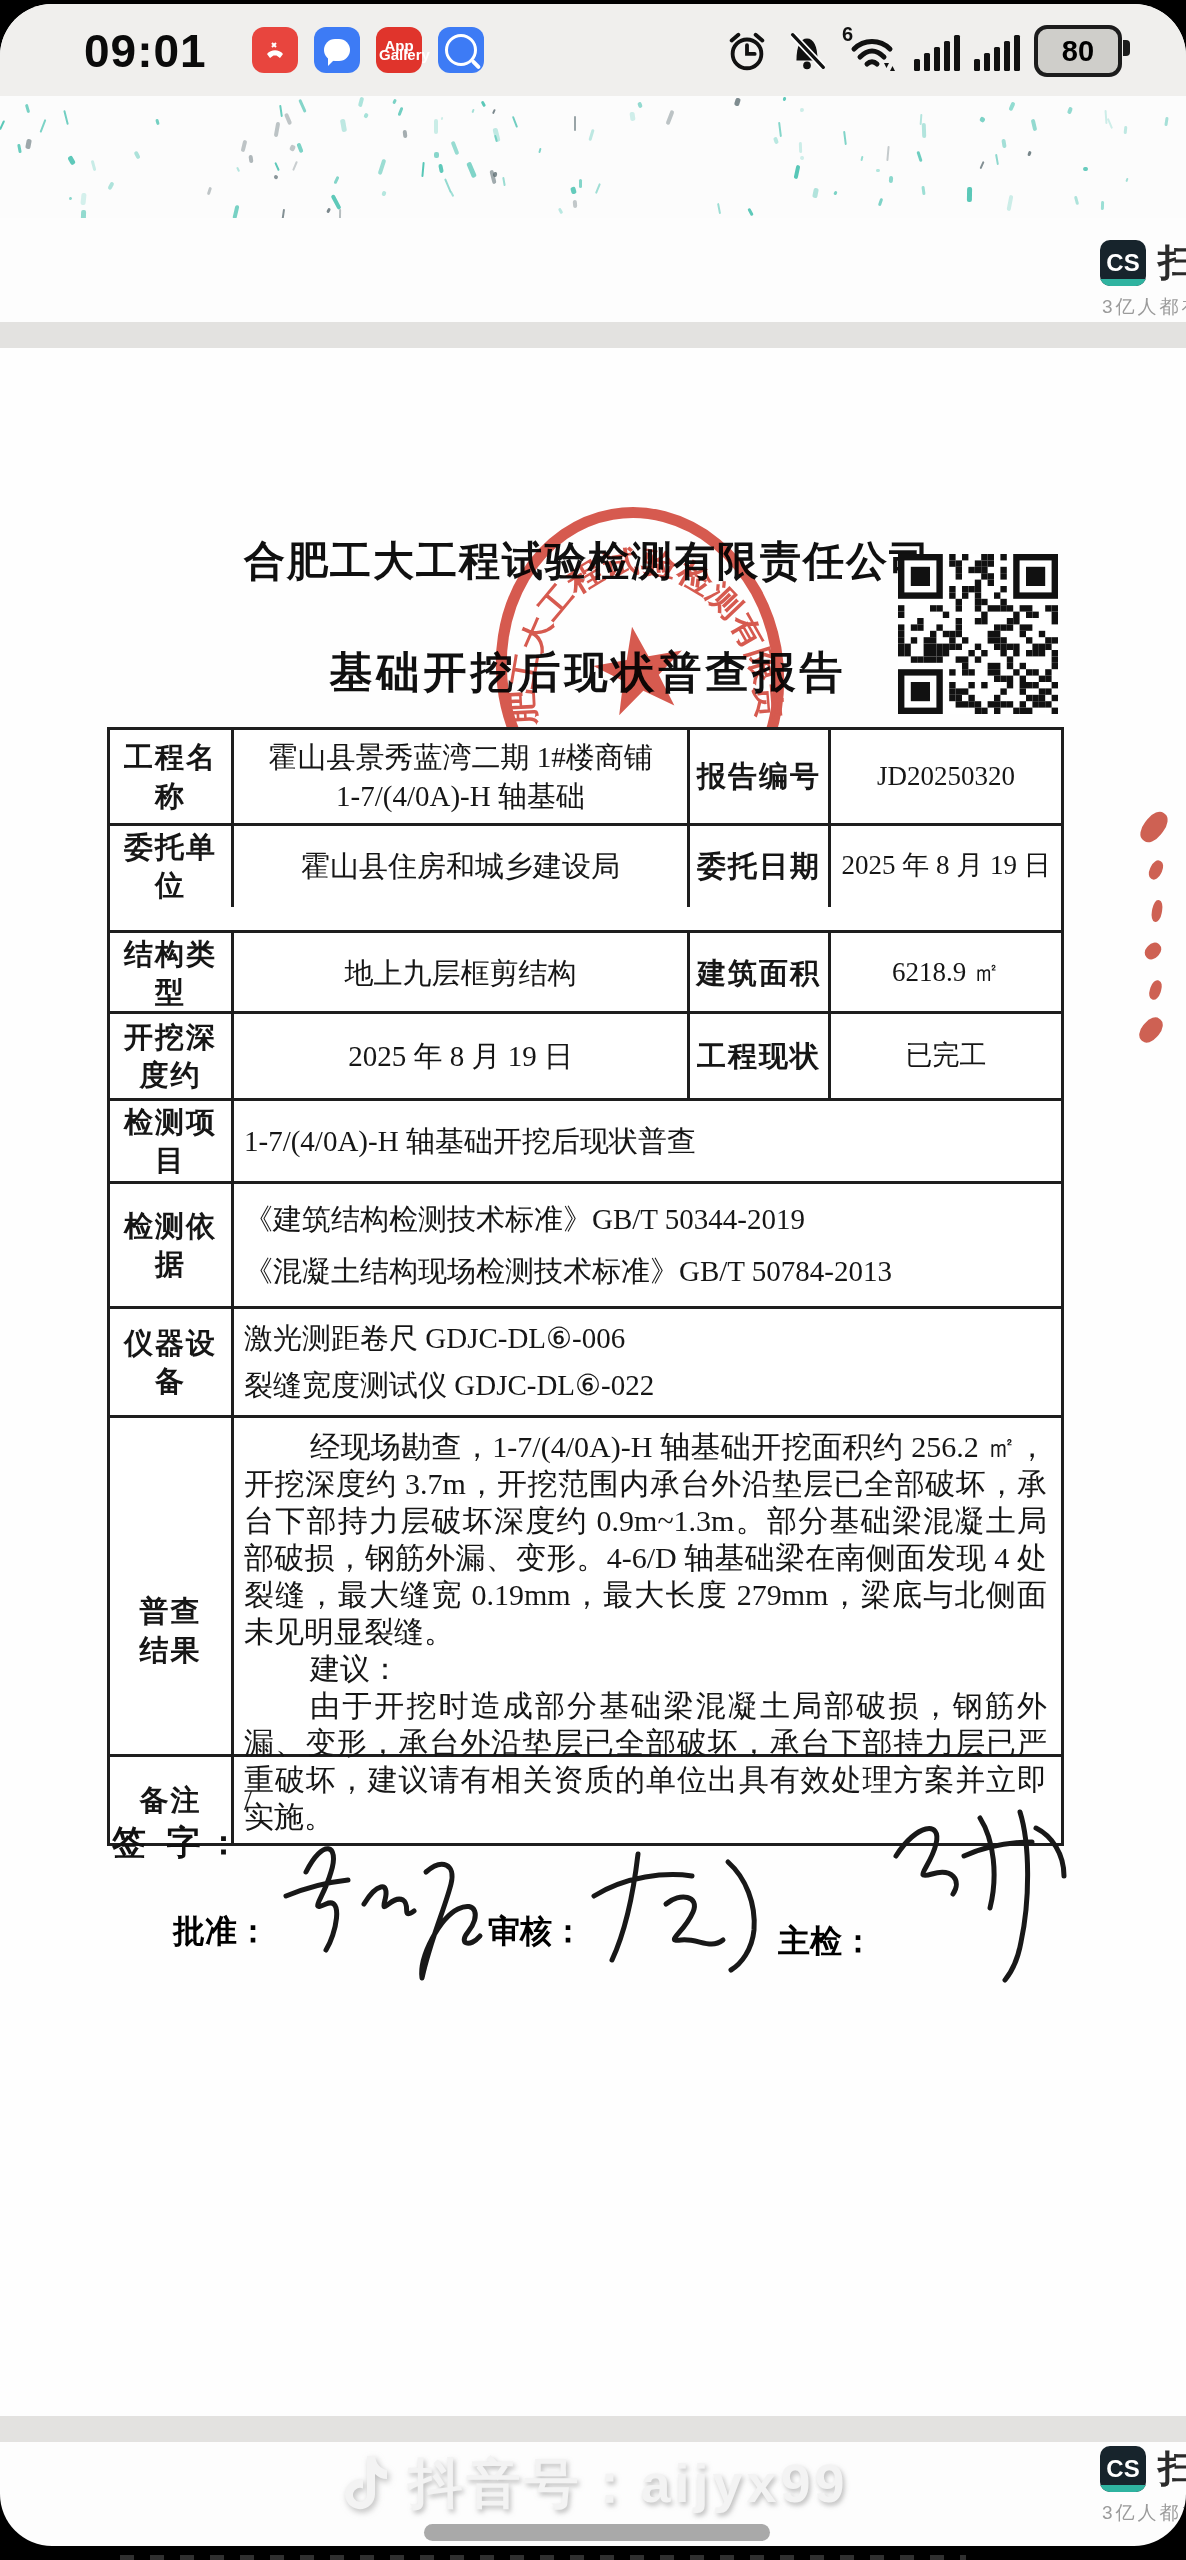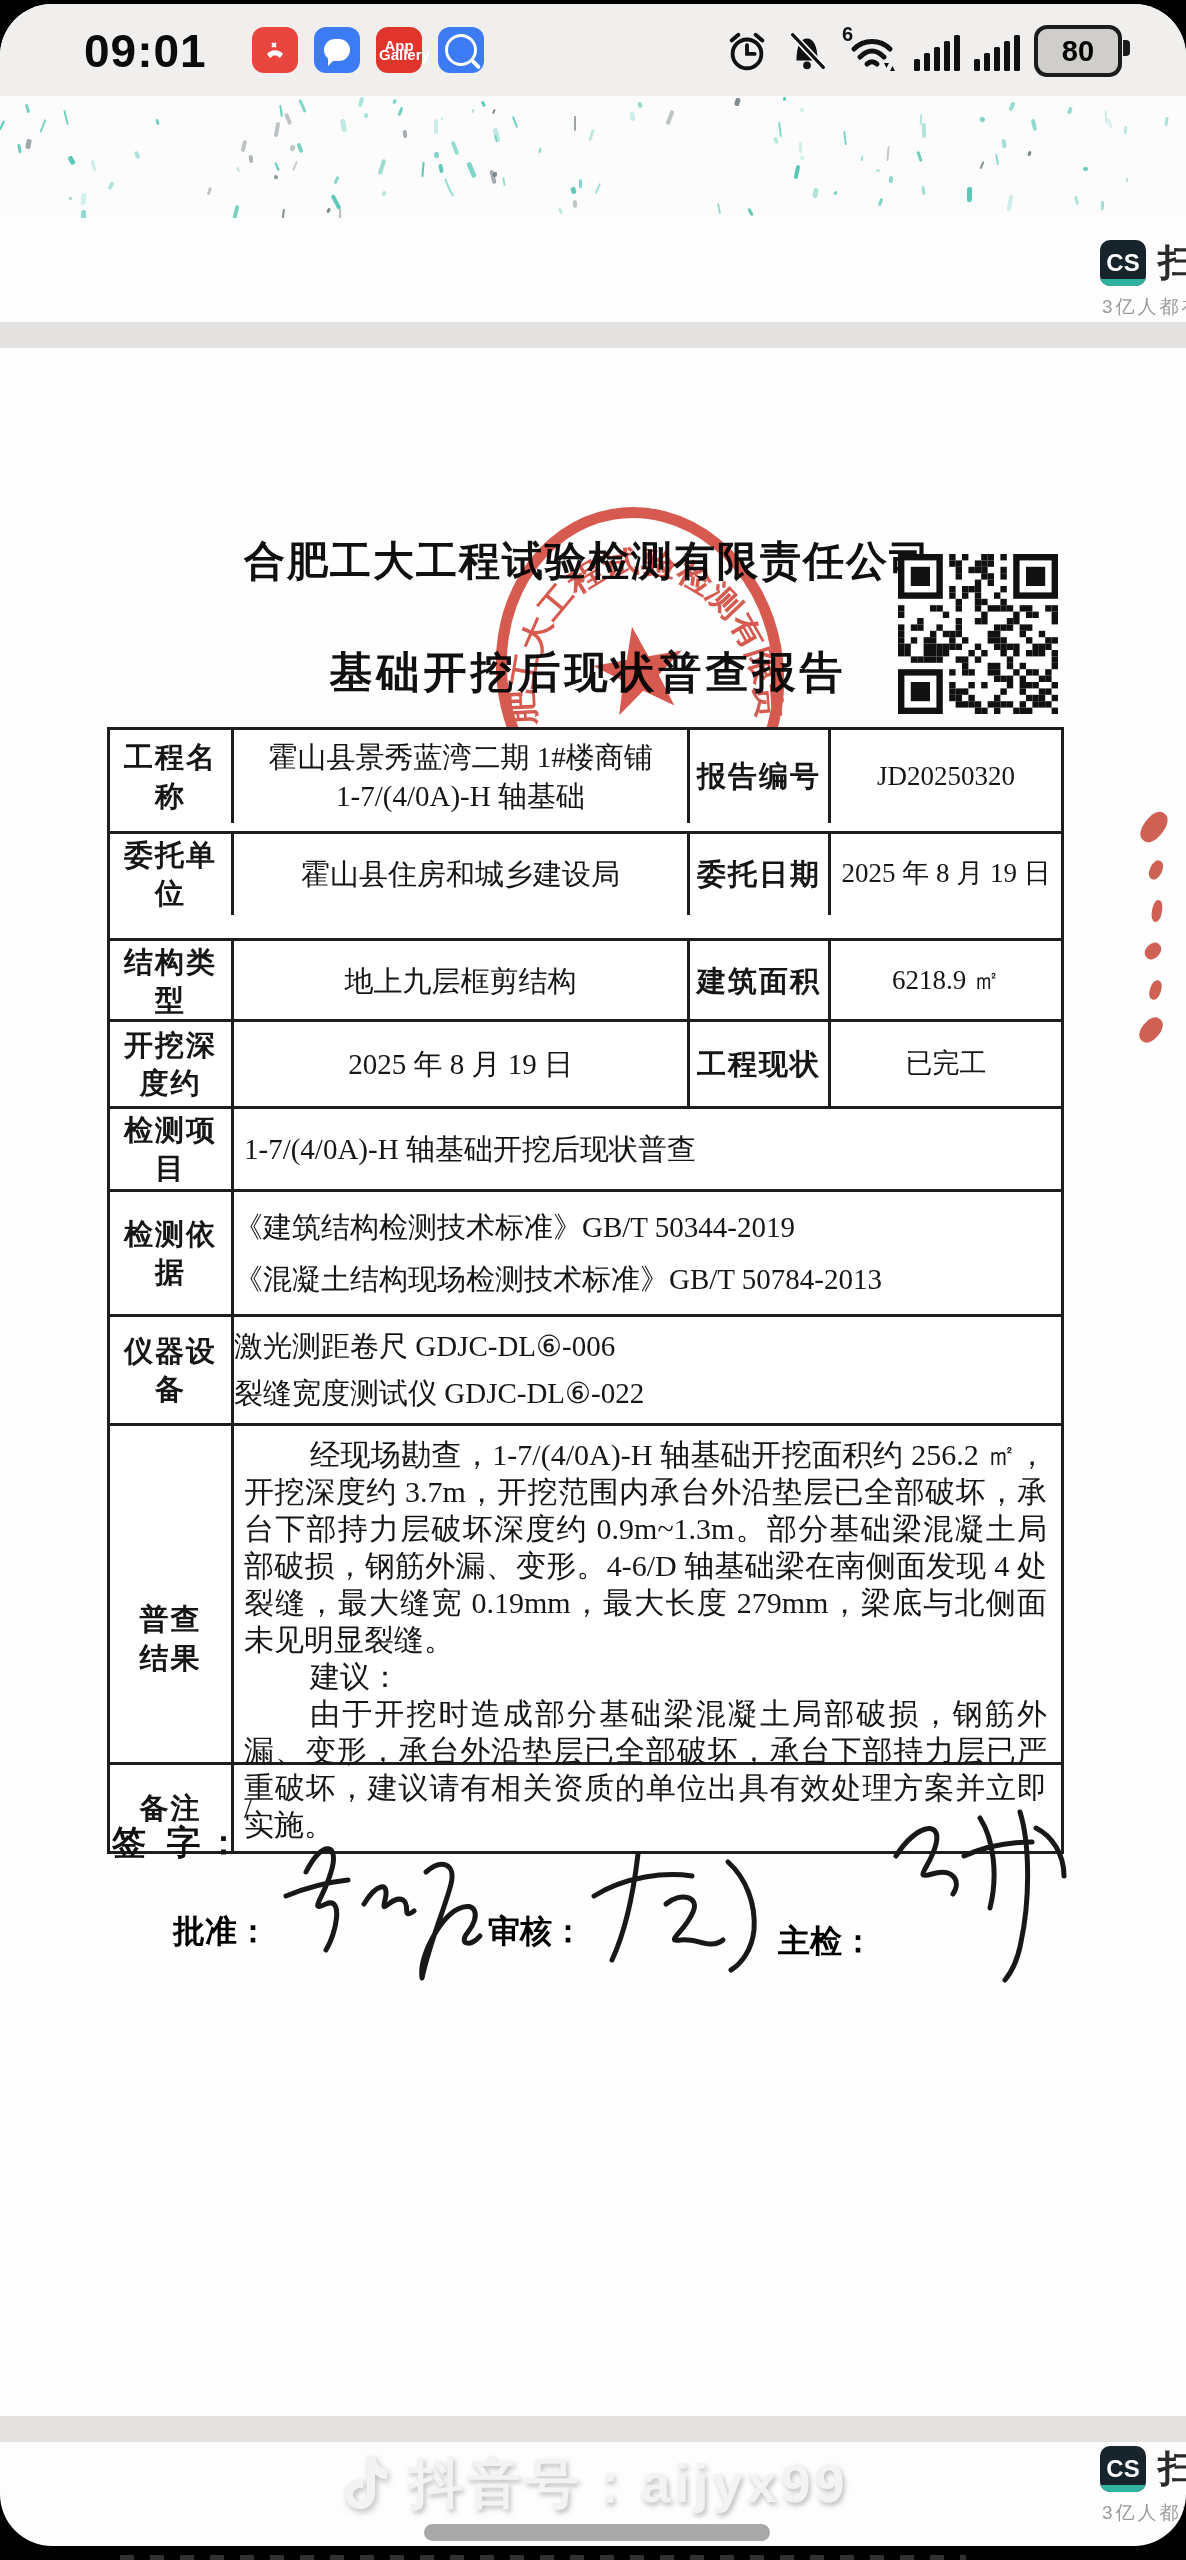--- a/index.html
+++ b/index.html
@@ -51,21 +51,21 @@
 
   .tbl{position:absolute;left:107px;top:379px;width:951px;border:3px solid #1e1e1e;background:#fff;}
   .tr{display:grid;grid-template-columns:121px 456px 141px 233px;border-top:3px solid #1e1e1e;}
   .tr.first{border-top:none;}
   .tr.span{grid-template-columns:121px 830px;}
   .td{border-left:3px solid #1e1e1e;display:flex;flex-direction:column;align-items:center;justify-content:center;
       font-size:29px;color:#161616;line-height:1.32;text-align:center;padding:2px 4px;box-sizing:border-box;}
   .td:first-child{border-left:none;}
   .td.lab{font-weight:600;letter-spacing:2px;font-size:29px;}
   .td.left{align-items:flex-start;text-align:left;padding-left:10px;}
-  .td.lines{align-items:flex-start;text-align:left;padding-left:0;justify-content:space-evenly;}
+  .td.lines{align-items:flex-start;text-align:left;padding-left:10px;justify-content:space-evenly;}
   .td.small{font-size:27px;}
   .result-cell{display:block;padding:10px 14px 8px 10px;font-size:30px;line-height:37px;text-align:justify;}
   .result-cell p{margin:0;text-indent:2.2em;}
   .remark-val{justify-content:flex-start;}
 
   .sign-title{position:absolute;left:112px;top:1472px;font-size:34px;font-weight:600;letter-spacing:6px;color:#111;}
   .sign-label{position:absolute;font-size:32px;font-weight:600;color:#000000;}
   .sig{position:absolute;}
   .sig path{stroke:#181818;stroke-width:5;fill:none;stroke-linecap:round;stroke-linejoin:round;}
 
@@ -501,21 +501,21 @@
       <div class="tbl">
         <div class="tr first" style="height:93px;">
           <div class="td lab">工程名称</div>
           <div class="td">
             <span>霍山县景秀蓝湾二期 1#楼商铺</span>
             <span>1-7/(4/0A)-H 轴基础</span>
           </div>
           <div class="td lab">报告编号</div>
           <div class="td small">JD20250320</div>
         </div>
-        <div class="tr" style="height:80px;margin-top:8px;">
+        <div class="tr" style="height:80px;">
           <div class="td lab">委托单位</div>
           <div class="td">霍山县住房和城乡建设局</div>
           <div class="td lab">委托日期</div>
           <div class="td small">2025 年 8 月 19 日</div>
         </div>
         <div class="tr" style="height:78px;margin-top:24px;">
           <div class="td lab">结构类型</div>
           <div class="td">地上九层框剪结构</div>
           <div class="td lab">建筑面积</div>
           <div class="td small">6218.9 ㎡</div>

